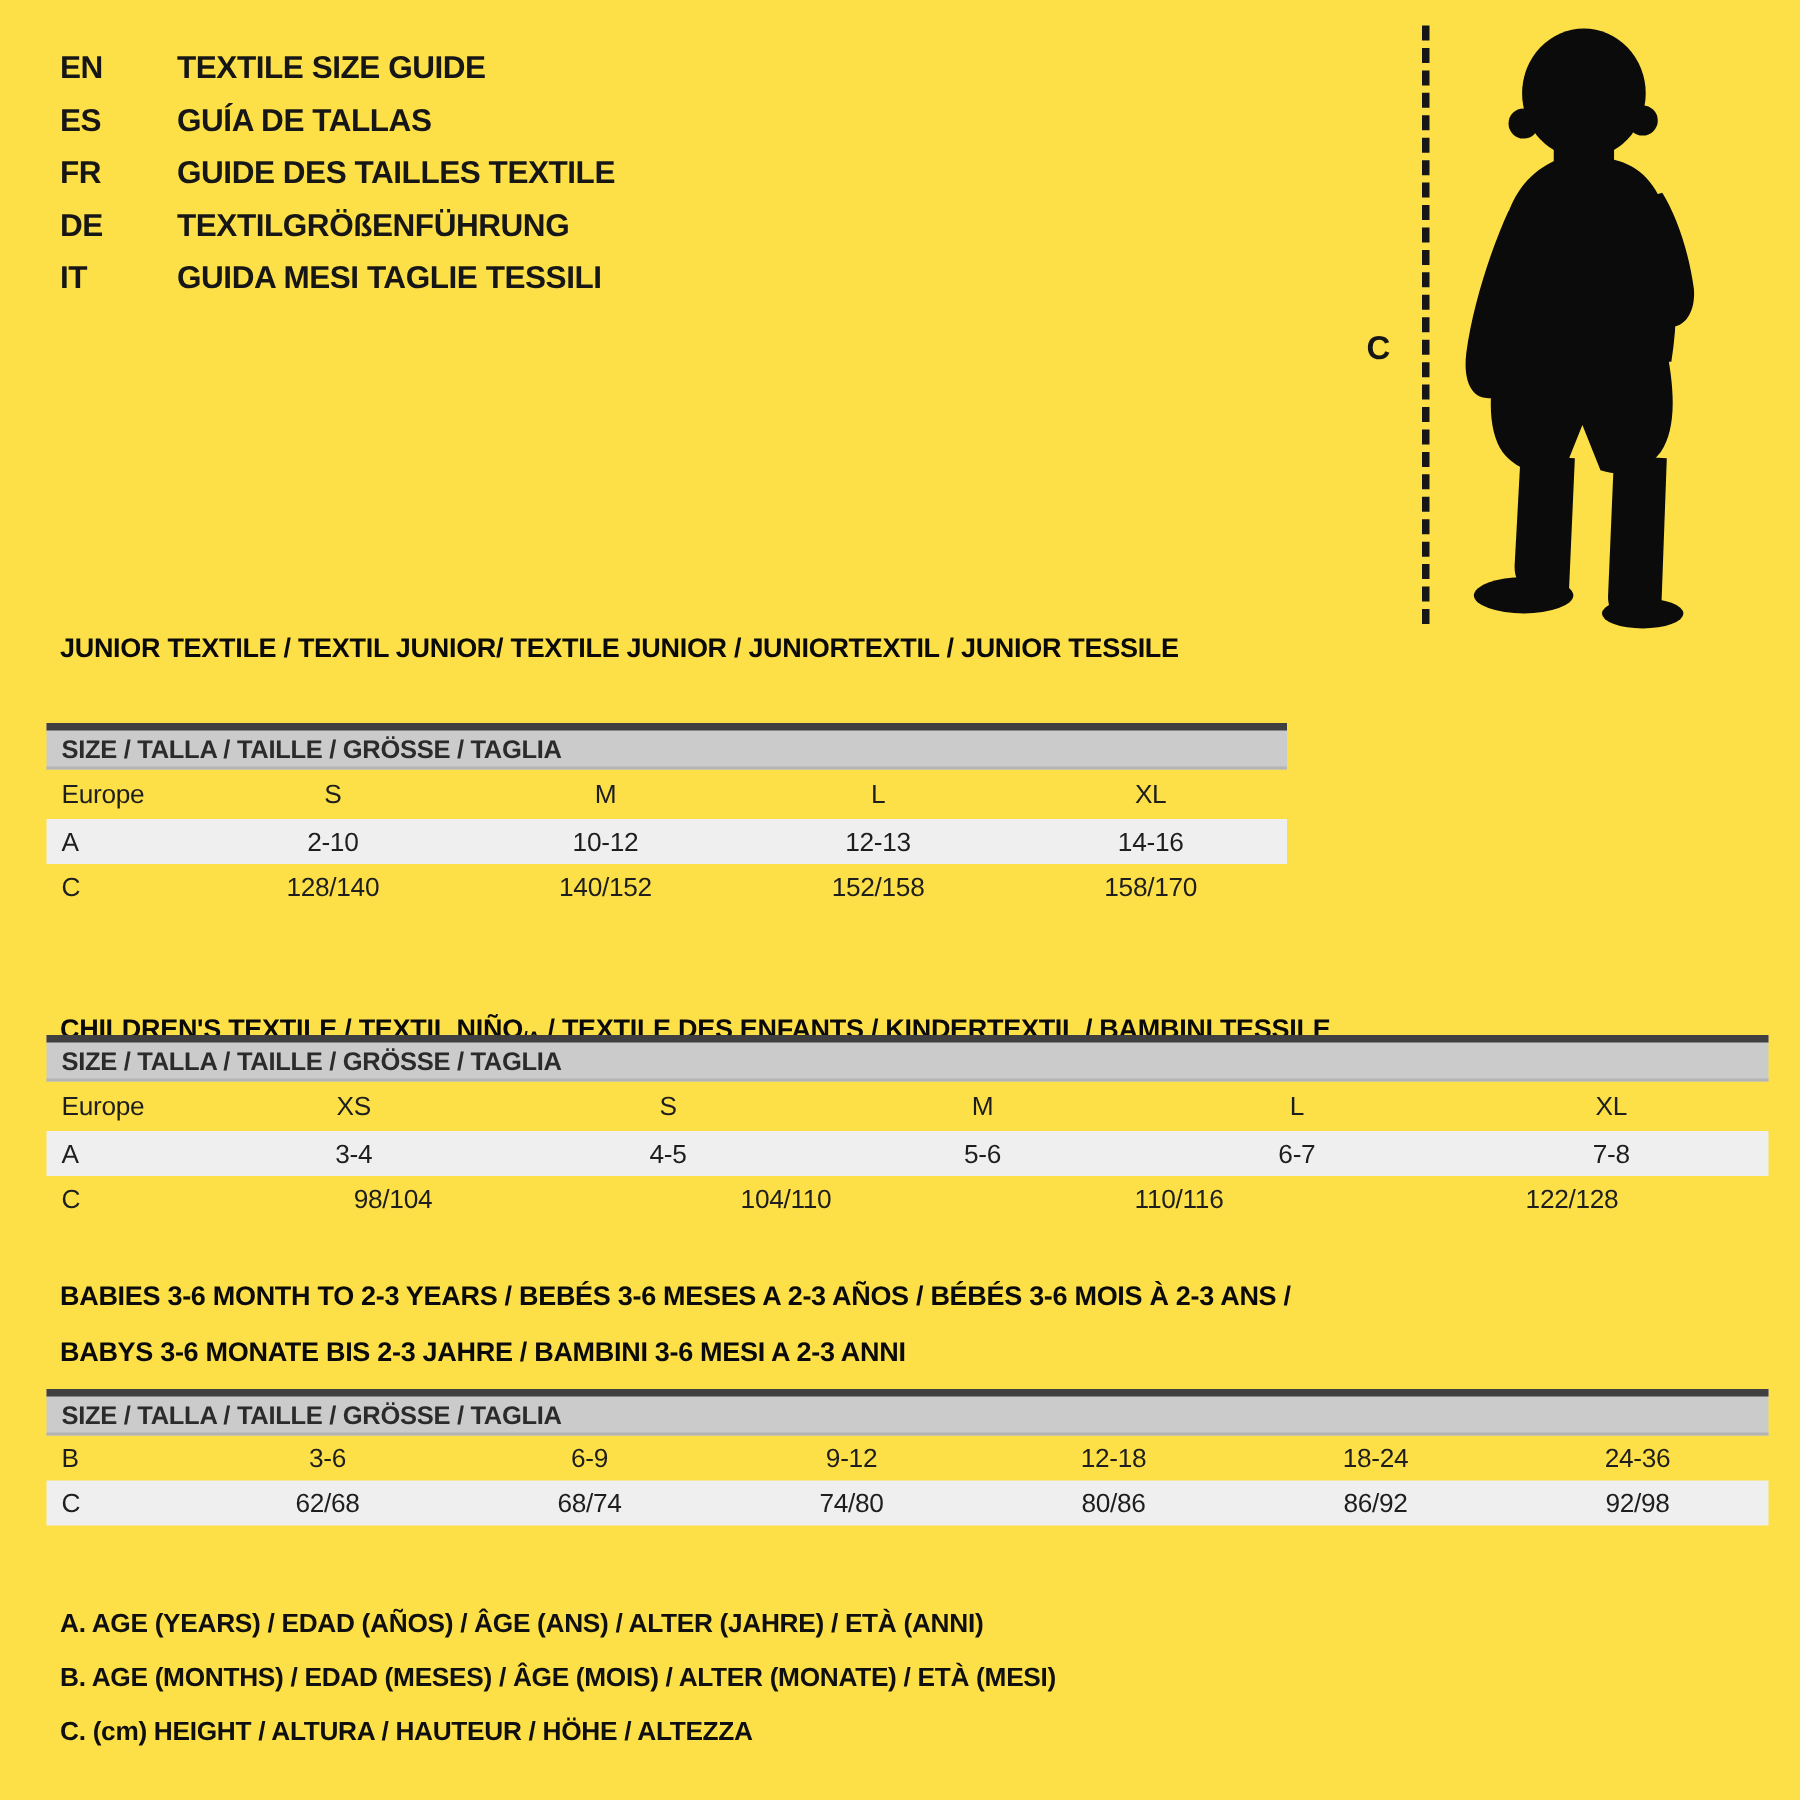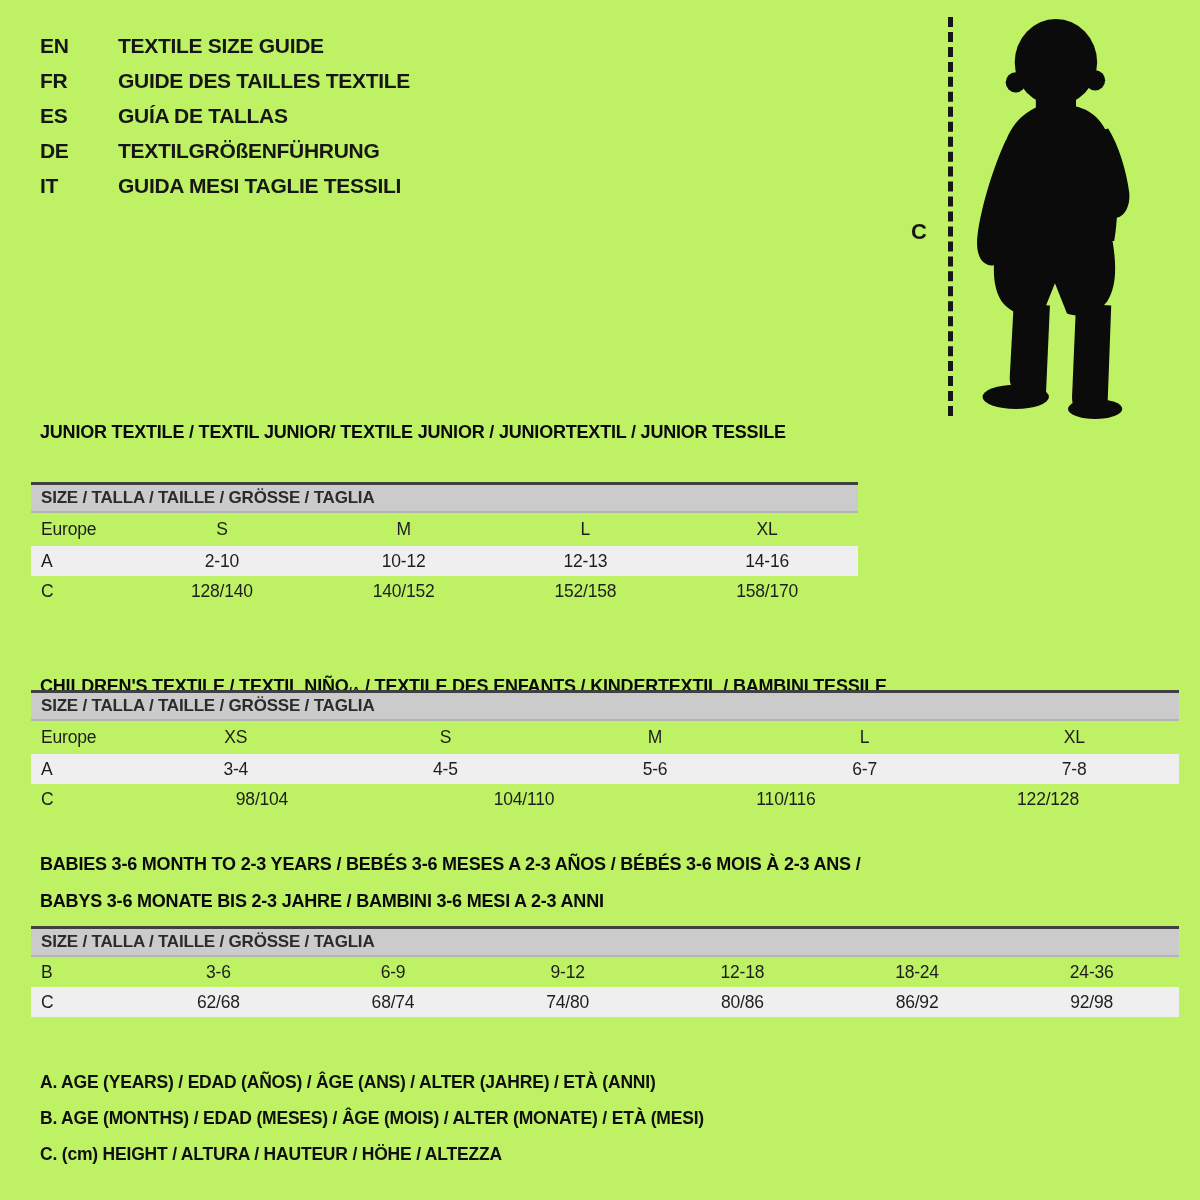--- a/index.html
+++ b/index.html
@@ -1,20 +1,20 @@
 <!DOCTYPE html>
 <html><head>
 <meta charset="utf-8">
 <style>
   * { margin:0; padding:0; box-sizing:border-box; }
   html,body { background:#ffffff; }
   .page {
     position:relative;
     width:1200px; height:1200px;
-    background:#bef264;
+    background:#fde047;
     font-family:"Liberation Sans","DejaVu Sans",sans-serif;
     color:#141414;
     overflow:hidden;
   }
 
   
   .lang-list { position:absolute; left:40px; top:28px; }
   .lang-row { display:flex; height:35px; align-items:center; }
   .lang-code {
     width:78px; font-size:21px; font-weight:700;
@@ -49,21 +49,21 @@
   .sub-a { font-size:12px; font-weight:700; vertical-align:-4px; }
 
   
   .tbl { position:absolute; left:31px; }
   .tbl-junior   { top:482px; width:827px; }
   .tbl-children { top:690px; width:1148px; }
   .tbl-babies   { top:926px; width:1148px; }
 
   .size-bar {
     height:31px; background:#cbcbcb;
-    border-top:3px solid #404040; border-bottom:2px solid #b4b4b4;
+    border-top:5px solid #404040; border-bottom:2px solid #b4b4b4;
     font-size:17px; font-weight:600; color:#2b2b2b;
     letter-spacing:-0.2px;
     line-height:26px; padding-left:10px;
   }
   .trow { display:flex; height:30px; line-height:30px; }
   .trow.tall { height:33px; line-height:33px; }
   .trow.shade { background:#efefef; }
   .lcell {
     width:100px; padding-left:10px;
     font-size:17.5px; color:#1e1e1e; letter-spacing:-0.2px;
@@ -84,26 +84,26 @@
 <body>
 
 <div class="page">
 
   <div class="lang-list">
     <div class="lang-row">
       <span class="lang-code">EN</span>
       <span class="lang-label">TEXTILE SIZE GUIDE</span>
     </div>
     <div class="lang-row">
+      <span class="lang-code">ES</span>
+      <span class="lang-label">GUÍA DE TALLAS</span>
+    </div>
+    <div class="lang-row">
       <span class="lang-code">FR</span>
       <span class="lang-label">GUIDE DES TAILLES TEXTILE</span>
-    </div>
-    <div class="lang-row">
-      <span class="lang-code">ES</span>
-      <span class="lang-label">GUÍA DE TALLAS</span>
     </div>
     <div class="lang-row">
       <span class="lang-code">DE</span>
       <span class="lang-label">TEXTILGRÖßENFÜHRUNG</span>
     </div>
     <div class="lang-row">
       <span class="lang-code">IT</span>
       <span class="lang-label">GUIDA MESI TAGLIE TESSILI</span>
     </div>
   </div>

